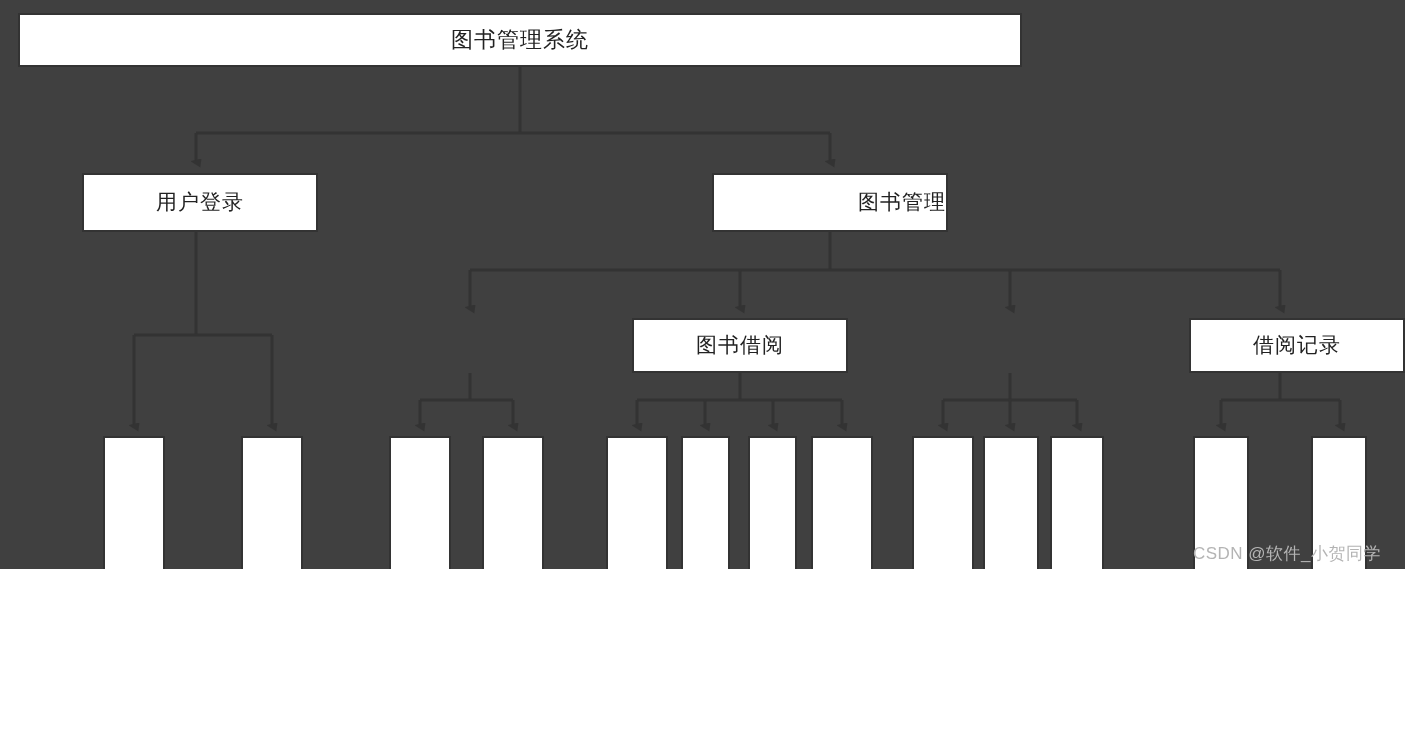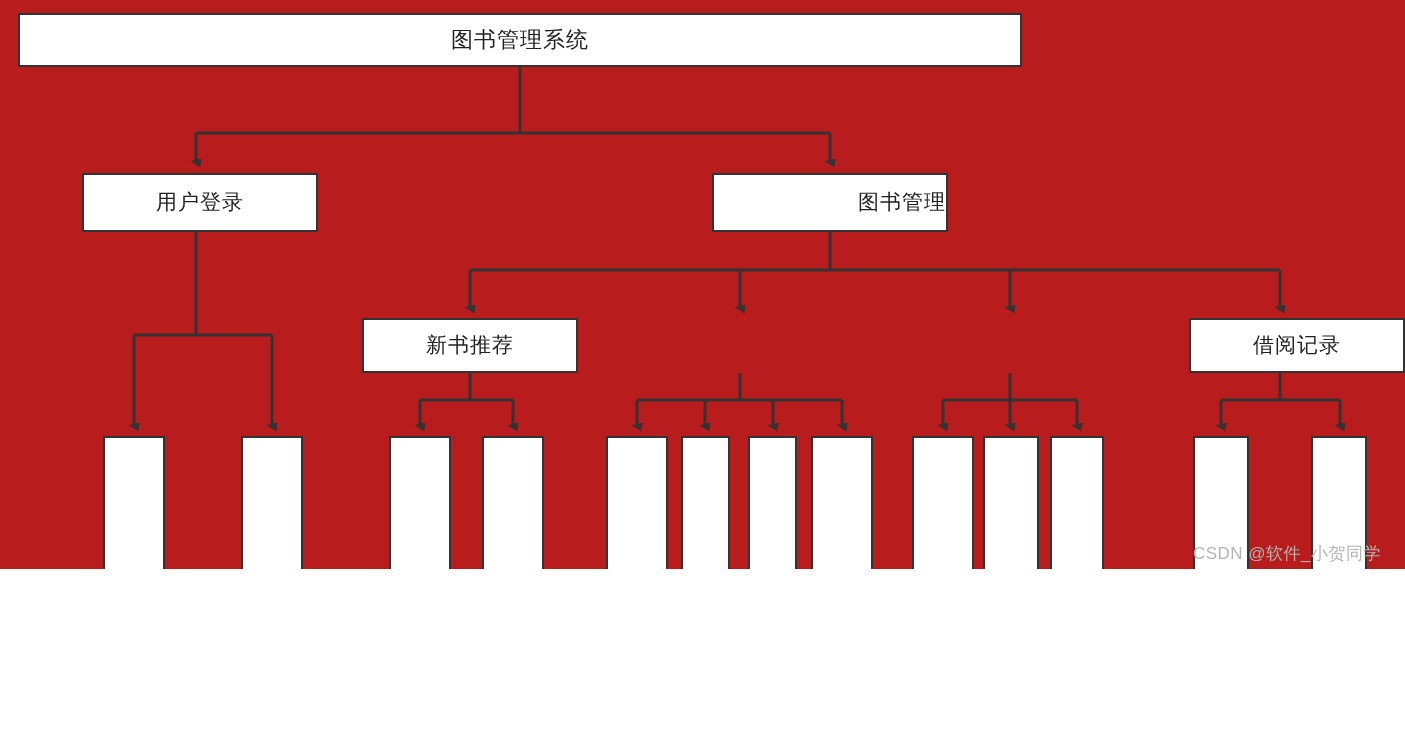--- a/index.html
+++ b/index.html
@@ -8,21 +8,21 @@
     padding: 0;
     background: #ffffff;
   }
   body {
     font-family: "Liberation Sans", "DejaVu Sans", sans-serif;
   }
   #canvas {
     position: relative;
     width: 1405px;
     height: 569px;
-    background: #b91c1c;
+    background: #404040;
     overflow: hidden;
   }
   #edges {
     position: absolute;
     left: 0;
     top: 0;
     width: 1405px;
     height: 747px;
     pointer-events: none;
   }
@@ -141,22 +141,22 @@
     <span class="label">图书管理系统</span>
   </div>
 
   <div class="node horiz" style="left:82px; top:173px; width:236px; height:59px;">
     <span class="label">用户登录</span>
   </div>
   <div class="node horiz" style="left:712px; top:173px; width:236px; height:59px;justify-content:flex-end;">
     <span class="label">图书管理</span>
   </div>
 
-  <div class="node horiz" style="left:362px; top:318px; width:216px; height:55px;">
-    <span class="label">新书推荐</span>
+  <div class="node horiz" style="left:632px; top:318px; width:216px; height:55px;">
+    <span class="label">图书借阅</span>
   </div>
   <div class="node horiz" style="left:1189px; top:318px; width:216px; height:55px;">
     <span class="label">借阅记录</span>
   </div>
 
   <div class="node vert" style="left:103px; top:436px; width:62px; height:297px;">
     <span class="label">用户登录</span>
   </div>
   <div class="node vert" style="left:241px; top:436px; width:62px; height:297px;">
     <span class="label">注销登录</span>

